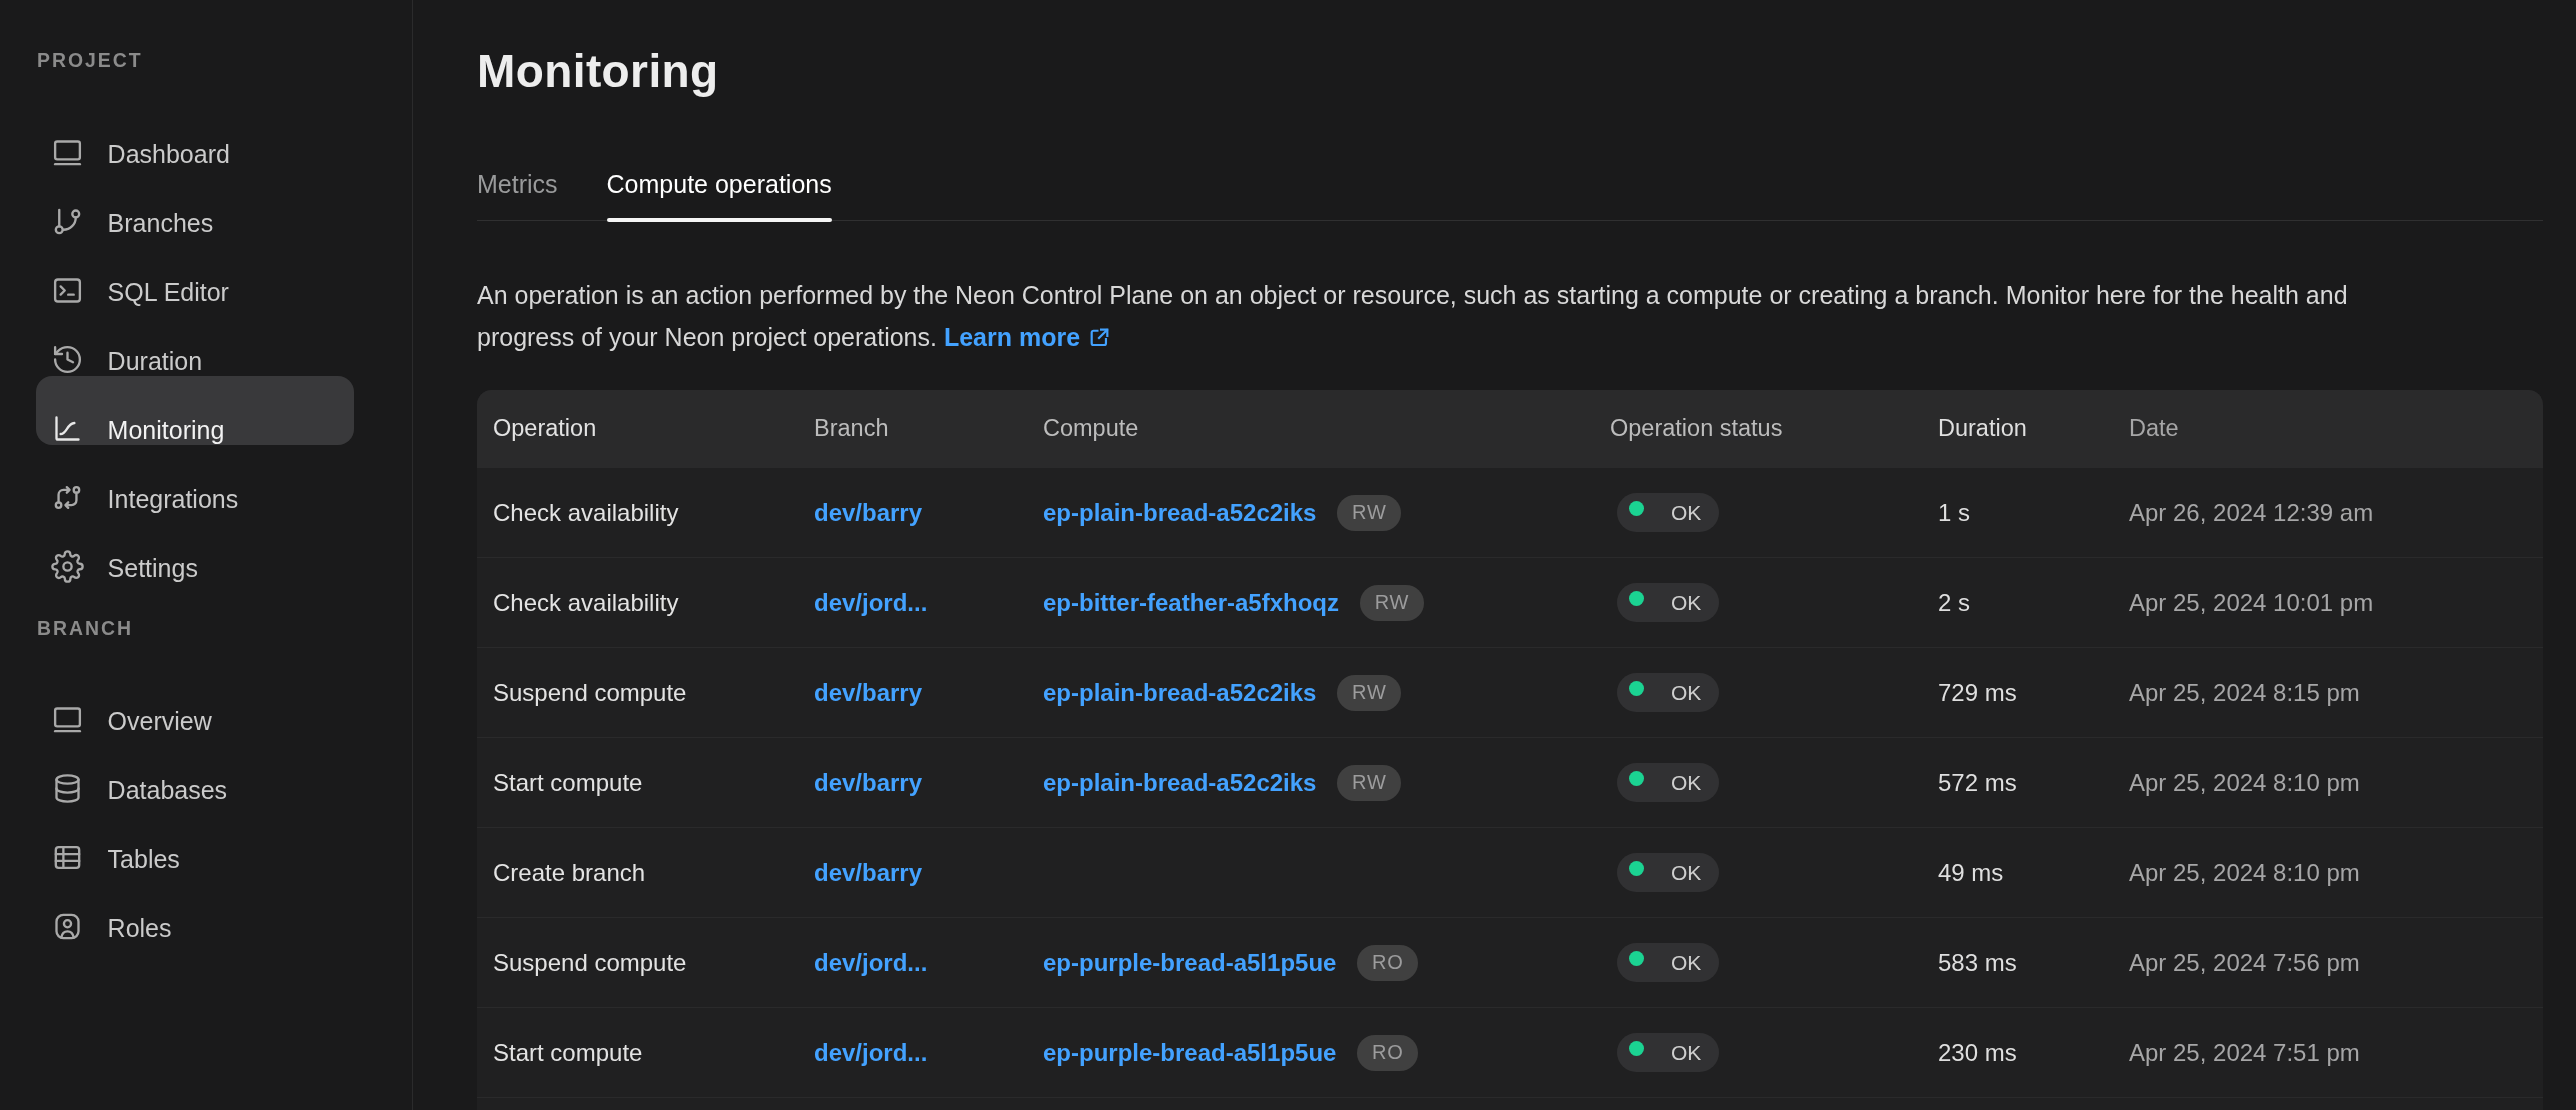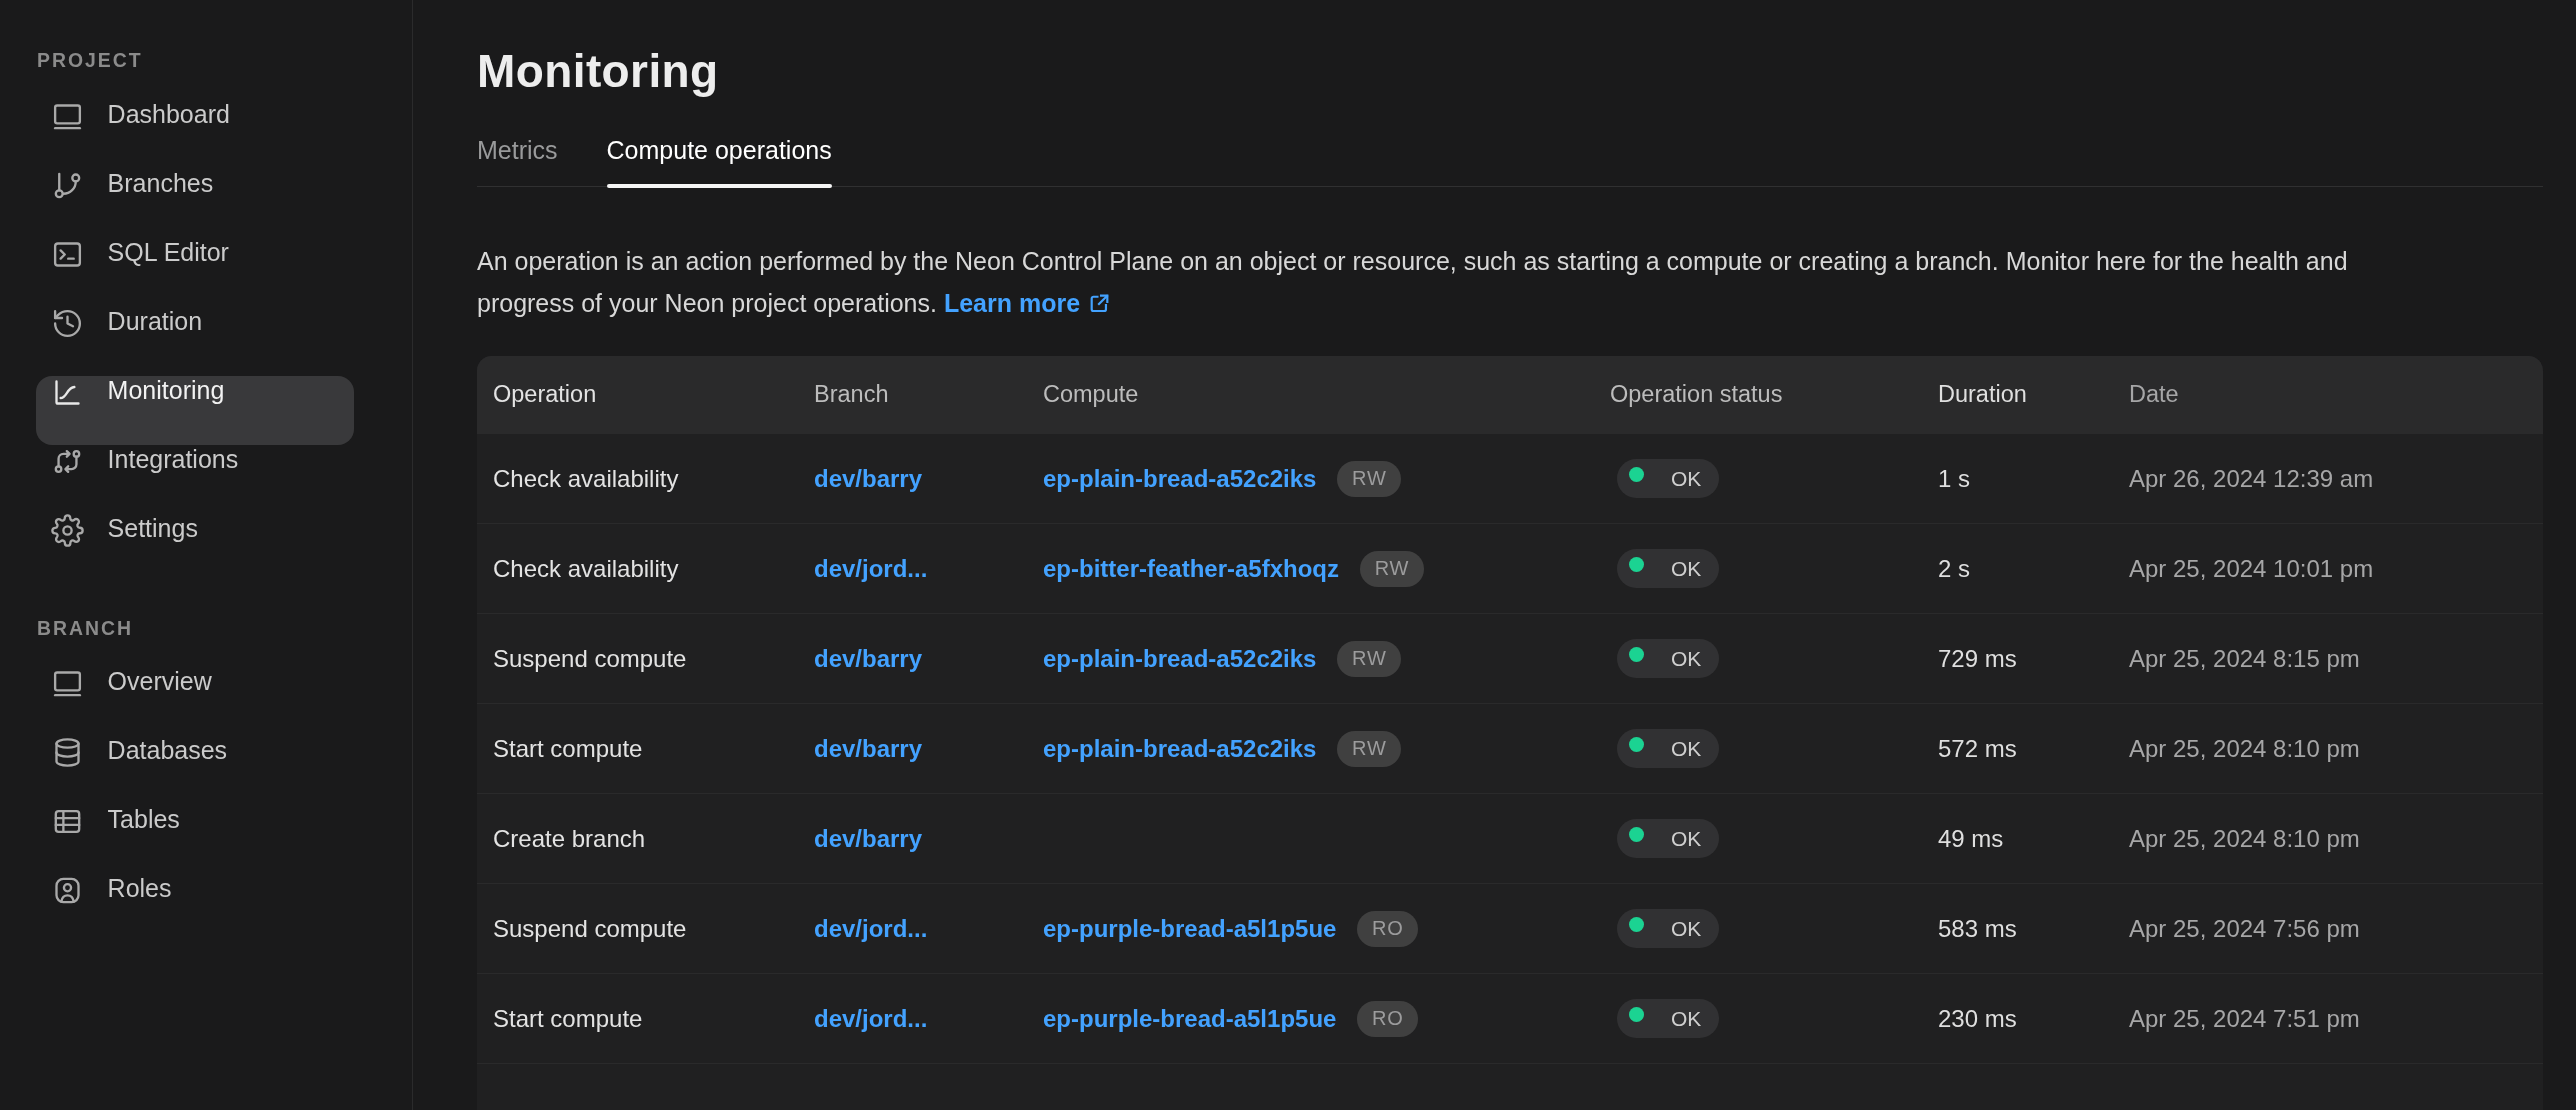--- a/index.html
+++ b/index.html
@@ -18,40 +18,40 @@
     padding-top:49px;
     background:#1a1a1b;
   }
   .section-label {
     margin:0 0 27.5px 37px;
     font-size:19.4px; font-weight:700; letter-spacing:2px;
     color:#8b8b8b;
   }
   .section-label.second { margin-top:34px; }
   .nav-item {
-    display:flex; align-items:flex-start;
+    display:flex; align-items:flex-end;
     height:69px; margin:0 58px 0 36px;
     padding-left:14.6px; gap:24px;
     border-radius:16px;
     font-size:25px; color:#cbcbcb;
     cursor:pointer; white-space:nowrap;
   }
   .nav-item svg { width:33px; height:33px; flex:none; stroke:#a9a9a9; fill:none; stroke-width:1.7; stroke-linecap:round; stroke-linejoin:round; }
   .nav-item.selected { background:#39393b; color:#f2f2f2; }
   .nav-item.selected svg { stroke:#e8e8e8; }
 
   
   .main { flex:1; padding-left:64px; }
   .page-title {
     margin-top:45px;
     font-size:46px; line-height:53px; font-weight:700;
     color:#ededed; letter-spacing:0.4px;
   }
   .tabs {
-    margin-top:38px; width:2066px;
+    margin-top:72px; width:2066px;
     display:flex; gap:49px;
     border-bottom:1.6px solid #303031;
     text-align:right;
   }
   .tab {
     font-size:25px; line-height:29px;
     padding-bottom:21px;
     color:#999a9b; cursor:pointer; position:relative; white-space:nowrap;
   }
   .tab.active { color:#ffffff; font-weight:500; }

